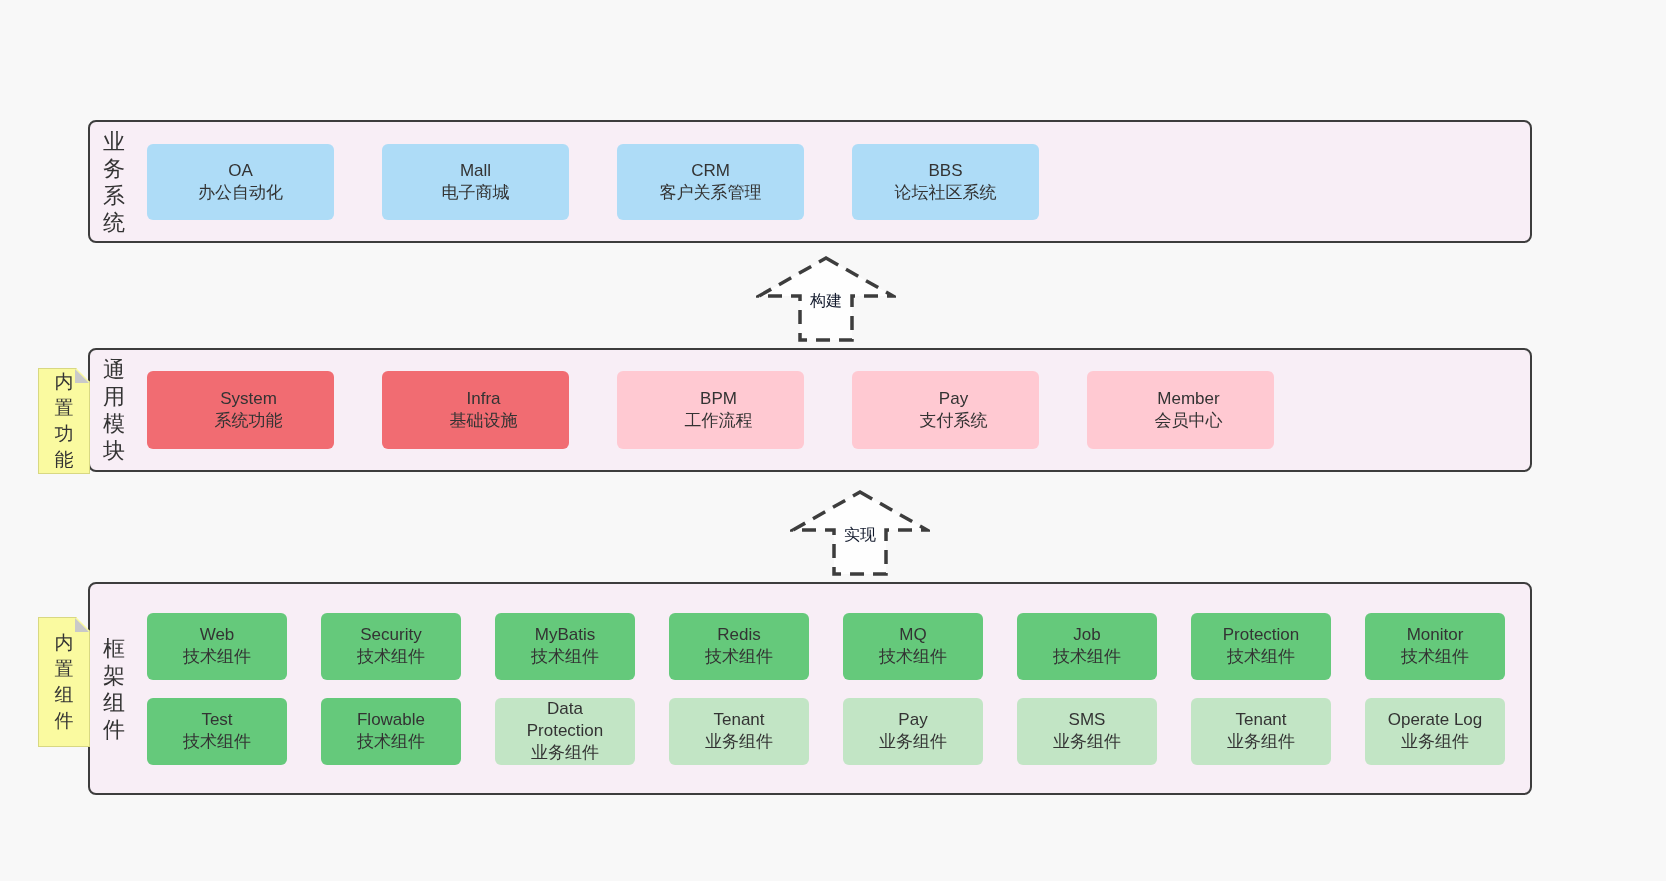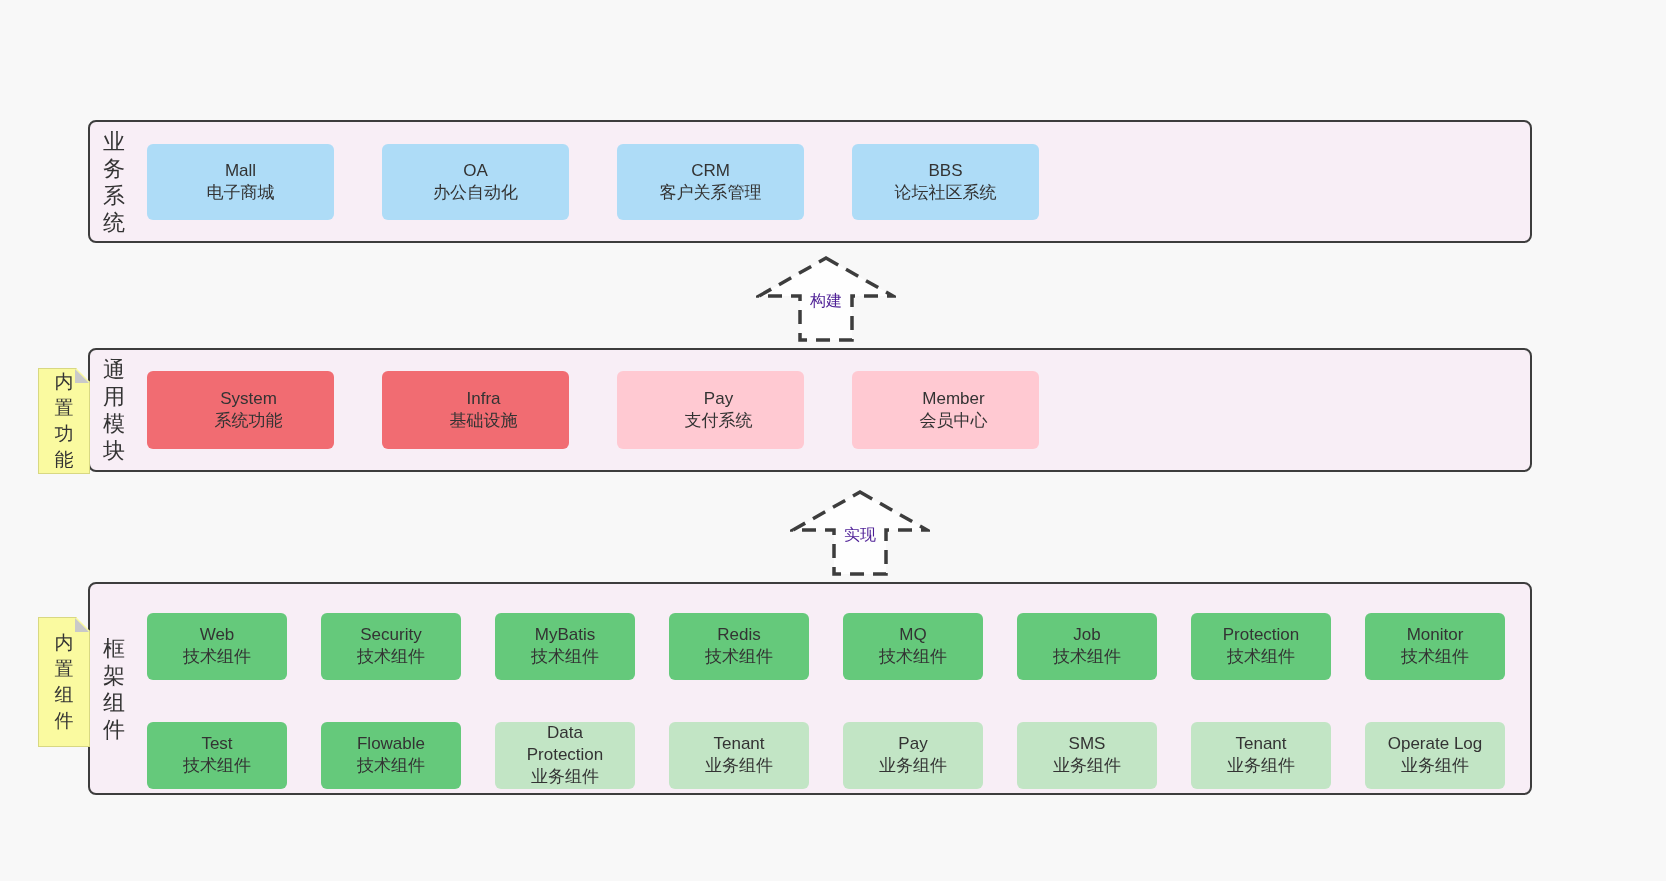--- a/index.html
+++ b/index.html
@@ -34,21 +34,21 @@
   .layer-modules  .row{gap:48px;}
   .layer-components .row{gap:34px;}
 
   .box{
     border-radius:6px;box-sizing:border-box;
     display:flex;flex-direction:column;justify-content:center;align-items:center;
     text-align:center;padding:2px 12px;
   }
   .layer-business .box{width:187px;height:76px;}
   .layer-modules  .box{width:187px;height:78px;padding-left:28px;}
-  .layer-components .box{width:140px;height:67px;margin-top:24px;}
+  .layer-components .box{width:140px;height:67px;}
   .box-title,.box-subtitle{font-size:17px;line-height:22px;}
   .box.blue{background:var(--blue,#aedcf7);}
   .box.red{background:var(--red,#f16c72);}
   .box.pink{background:var(--pink,#ffc9d2);}
   .box.green{background:var(--green,#65c97b);}
   .box.lightgreen{background:var(--lightgreen,#c2e5c5);}
 
   .note{
     position:absolute;left:38px;width:52px;z-index:2;
     background:var(--note-yellow,#fafaa0);
@@ -64,44 +64,44 @@
   .note-modules{top:368px;height:106px;}
   .note-components{top:617px;height:130px;}
   .note .vchar{font-size:19px;line-height:26px;display:block;}
 
   .arrow{position:absolute;width:140px;height:88px;}
   .arrow-build{left:756px;top:255px;}
   .arrow-implement{left:790px;top:489px;}
   .arrow svg{position:absolute;left:0;top:0;}
   .arrow-label{
     position:absolute;left:50%;top:36px;transform:translateX(-50%);
-    font-size:16px;color:#4c1d95;background:#fefefe;padding:0 2px;white-space:nowrap;
+    font-size:16px;color:#0f172a;background:#fefefe;padding:0 2px;white-space:nowrap;
   }
 </style>
 </head>
 <body>
 
 <div>
 
   <section class="layer layer-business">
     <div class="layer-label">
         <span class="vchar">业</span>
         <span class="vchar">务</span>
         <span class="vchar">系</span>
         <span class="vchar">统</span>
       </div>
     <div class="boxes">
         <div class="row">
           <div class="box blue">
+            <div class="box-title">OA</div>
+            <div class="box-subtitle">办公自动化</div>
+          </div>
+          <div class="box blue">
             <div class="box-title">Mall</div>
             <div class="box-subtitle">电子商城</div>
-          </div>
-          <div class="box blue">
-            <div class="box-title">OA</div>
-            <div class="box-subtitle">办公自动化</div>
           </div>
           <div class="box blue">
             <div class="box-title">CRM</div>
             <div class="box-subtitle">客户关系管理</div>
           </div>
           <div class="box blue">
             <div class="box-title">BBS</div>
             <div class="box-subtitle">论坛社区系统</div>
           </div>
         </div>
@@ -132,20 +132,24 @@
         <div class="row">
           <div class="box red">
             <div class="box-title">System</div>
             <div class="box-subtitle">系统功能</div>
           </div>
           <div class="box red">
             <div class="box-title">Infra</div>
             <div class="box-subtitle">基础设施</div>
           </div>
           <div class="box pink">
+            <div class="box-title">BPM</div>
+            <div class="box-subtitle">工作流程</div>
+          </div>
+          <div class="box pink">
             <div class="box-title">Pay</div>
             <div class="box-subtitle">支付系统</div>
           </div>
           <div class="box pink">
             <div class="box-title">Member</div>
             <div class="box-subtitle">会员中心</div>
           </div>
         </div>
       </div>
   </section>

